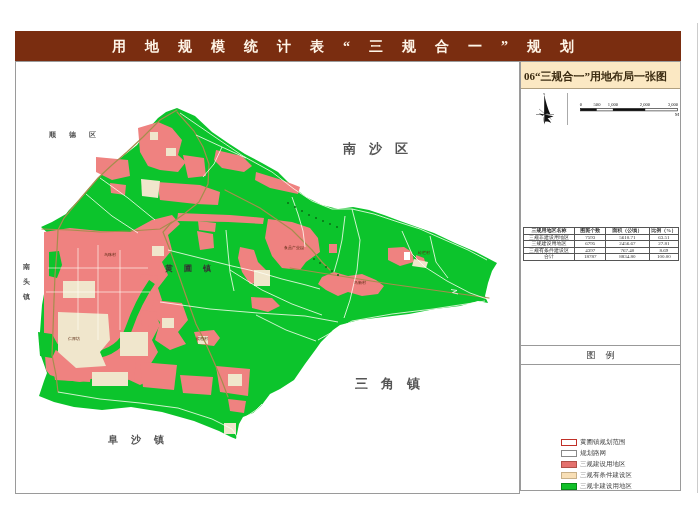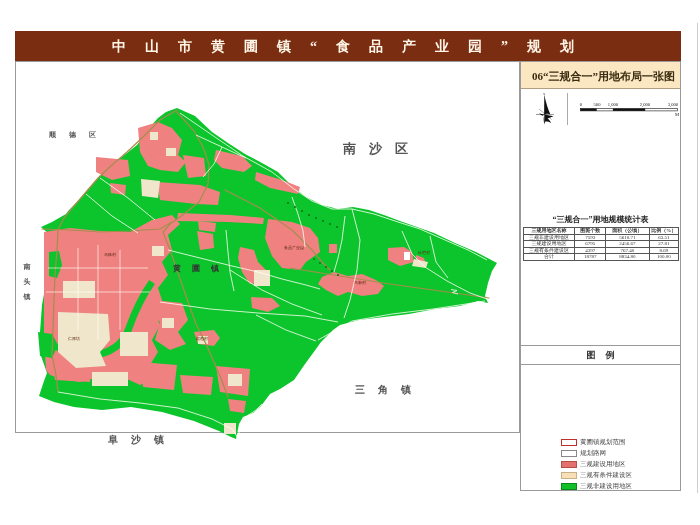--- a/index.html
+++ b/index.html
@@ -1,35 +1,35 @@
 <!DOCTYPE html>
 <html><head><meta charset="utf-8"><style>
 html,body{margin:0;padding:0;width:700px;height:525px;background:#fff;overflow:hidden;
 font-family:"Liberation Serif",serif;}
 #page{position:relative;width:700px;height:525px;}
 #titlebar{position:absolute;left:15px;top:31px;width:666px;height:30px;background:#7a2d10;
 color:#fff6e8;text-align:center;line-height:31px;font-size:14px;font-weight:bold;letter-spacing:19px;text-indent:9px;white-space:nowrap;}
-#mapframe{position:absolute;left:15px;top:61px;width:505px;height:372px;border:1px solid #9a9a9a;box-sizing:border-box;background:#fff;text-align:center;}
+#mapframe{position:absolute;left:15px;top:61px;width:505px;height:433px;border:1px solid #9a9a9a;box-sizing:border-box;background:#fff;}
 #panel{position:absolute;left:520px;top:61px;width:161px;height:430px;border:1px solid #9a9a9a;box-sizing:border-box;background:#fff;}
 #phead{position:absolute;left:0;top:0;width:100%;height:27px;background:#fbe8c3;border-bottom:1px solid #b0a080;
-font-size:11px;font-weight:bold;color:#3a2a10;line-height:28px;text-align:left;padding-left:11px;box-sizing:border-box;}
+font-size:11px;font-weight:bold;color:#3a2a10;line-height:28px;text-align:left;padding-left:3px;box-sizing:border-box;}
 #sep1{position:absolute;left:46px;top:31px;width:1px;height:32px;background:#aaa;}
 #ttitle{position:absolute;left:0;top:152px;width:100%;text-align:center;font-size:8px;color:#222;font-weight:bold;}
 table{border-collapse:collapse;position:absolute;left:2px;top:165px;width:156px;}
 td{border:0.5px solid #555;font-size:5px;color:#333;text-align:center;height:5.2px;padding:0;line-height:5.5px;}
 #legbox{position:absolute;left:0;top:283px;width:100%;height:18px;border-top:1px solid #999;border-bottom:1px solid #999;
-text-align:center;font-size:9px;font-weight:bold;color:#333;line-height:18px;letter-spacing:10px;text-indent:10px;}
+text-align:center;font-size:9px;font-weight:normal;color:#333;line-height:18px;letter-spacing:10px;text-indent:10px;}
 .leg{position:absolute;left:40px;width:120px;height:8px;font-size:6.5px;color:#444;line-height:7px;}
 .sw{display:inline-block;width:14px;height:5.5px;margin-right:3px;vertical-align:middle;border:0.5px solid #888;}
 #outerline{position:absolute;left:697px;top:23px;width:1px;height:470px;background:#ccc;}
 .mlabel{position:absolute;color:#555;font-weight:bold;white-space:nowrap;}
 </style></head>
 <body>
 <div id="page">
-  <div id="titlebar">中山市黄圃镇“食品产业园”规划</div>
+  <div id="titlebar">用地规模统计表“三规合一”规划</div>
   <div id="mapframe">
     <svg width="503" height="428" viewBox="16 62 503 428">
 
       <polygon id="bnd" fill="#0cc42c" stroke="none" points="
         177,108 195,116 212,132 228,143 245,154 262,163 278,172 292,186 306,197 322,205
         338,209 353,207 369,210 384,215 400,221 417,227 434,233 455,243 476,252 497,263
         492,271 488,283 485,296 488,303 478,301 460,306 435,309 409,314 384,317 359,320
         340,325 333,330 327,336 321,342 316,349 305,364 294,380 280,389 270,394 261,406
         253,413 243,417 239,424 236,439 231,437 219,431 194,421 162,412 131,407 102,410
         74,407 54,402 39,396 44,381 47,373 40,353 40,332 42,305 46,283 53,268
@@ -138,24 +138,24 @@
         <text x="104" y="256">乌珠村</text>
           <text x="196" y="340">横档村</text>
           <text x="284" y="249">食品产业园</text>
         <text x="354" y="284">马新村</text>
           <text x="418" y="254">岭栏村</text>
           <text x="68" y="340">仁厚坊</text>
       </g>
     </svg>
     <div class="mlabel" style="left:33px;top:68px;font-size:7px;letter-spacing:13px;">顺德区</div>
     <div class="mlabel" style="left:327px;top:78px;font-size:13px;letter-spacing:13px;">南沙区</div>
-    <div class="mlabel" style="left:339px;top:321px;font-size:10px;letter-spacing:13px;">三角镇</div>
+    <div class="mlabel" style="left:339px;top:313px;font-size:13px;letter-spacing:13px;">三角镇</div>
     <div class="mlabel" style="left:92px;top:371px;font-size:10px;letter-spacing:13px;">阜沙镇</div>
     <div class="mlabel" style="left:7px;top:198px;font-size:7px;line-height:15px;white-space:normal;width:8px;">南头镇</div>
-    <div class="mlabel" style="left:149px;top:201px;font-size:8px;letter-spacing:11px;color:#333;margin-left:8px;">黄圃镇</div>
+    <div class="mlabel" style="left:149px;top:201px;font-size:8px;letter-spacing:11px;color:#333;">黄圃镇</div>
   </div>
   <div id="panel">
     <div id="phead">06“三规合一”用地布局一张图</div>
     <svg style="position:absolute;left:0px;top:27px;" width="40" height="42" viewBox="0 0 40 42">
       <text x="22" y="5.5" font-size="4.5" fill="#444">x</text>
       <line x1="23.5" y1="6.5" x2="23.5" y2="34" stroke="#333" stroke-width="0.5"></line>
       <line x1="15" y1="25.5" x2="33" y2="25.5" stroke="#333" stroke-width="0.5"></line>
       <line x1="18" y1="20" x2="30.5" y2="30.5" stroke="#333" stroke-width="0.4"></line>
       <path d="M 23.5,7 L 23.2,25.5 C 25.5,24.3 27.5,24.8 29.3,25.3 C 26.8,19.5 25,13.5 23.5,7 Z" fill="#111"></path>
       <path d="M 23.5,25.5 L 32.5,27.3 C 28.8,28.8 26.2,28.9 24.2,31 Z" fill="#111"></path>
@@ -170,21 +170,20 @@
           <text x="21" y="13">500</text>
           <text x="37" y="13">1,000</text>
         <text x="69" y="13">2,000</text>
           <text x="97" y="13">3,000</text>
       </g>
       <rect x="4.5" y="15.5" width="97" height="2.4" fill="#fff" stroke="#111" stroke-width="0.6"></rect>
       <rect x="4.5" y="15.5" width="16.2" height="2.4" fill="#111"></rect>
       <rect x="36.9" y="15.5" width="32.3" height="2.4" fill="#111"></rect>
       <text x="99" y="23" font-size="4.6" fill="#222">M</text>
     </svg>
-    <div id="ttitle">“三规合一”用地规模统计表</div>
     <table>
       <tbody>
           <tr>
             <td style="width:33%;font-weight:bold;">三规用地区名称</td>
             <td style="width:20%;font-weight:bold;">图斑个数</td>
             <td style="width:28%;font-weight:bold;">面积（公顷）</td>
             <td style="width:19%;font-weight:bold;">比例（%）</td>
           </tr>
       <tr>
             <td>三规非建设用地区</td>

